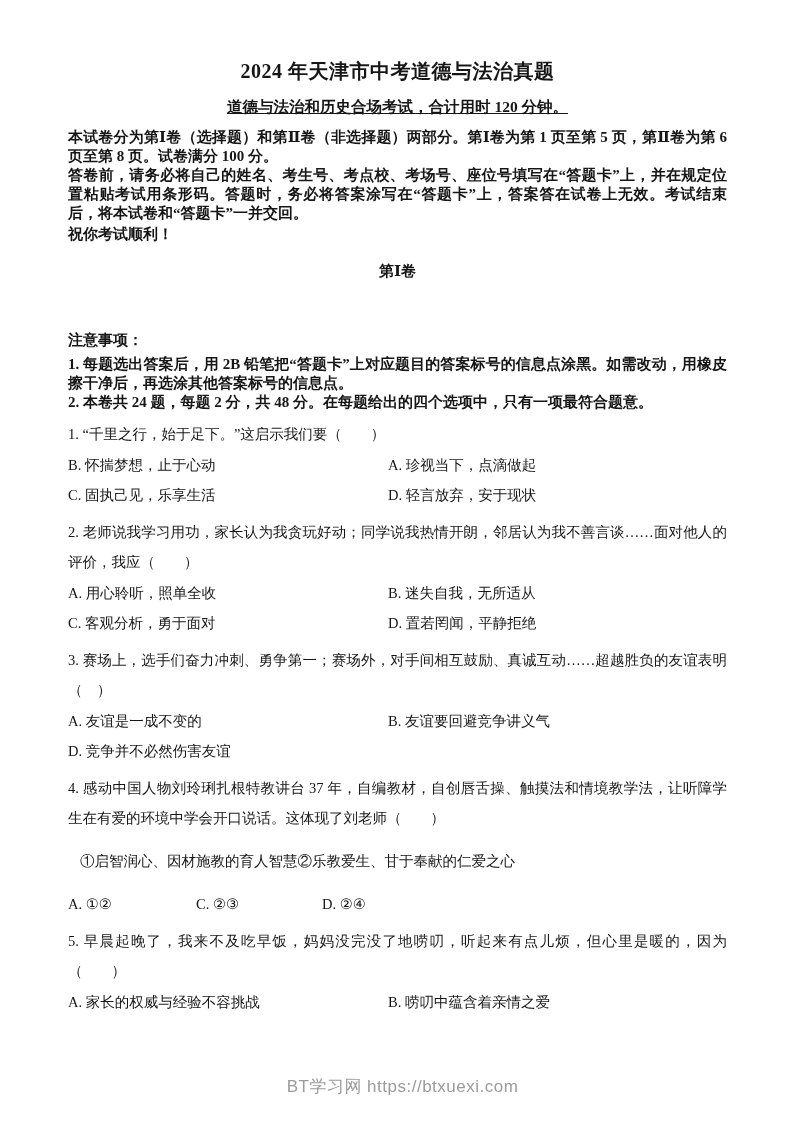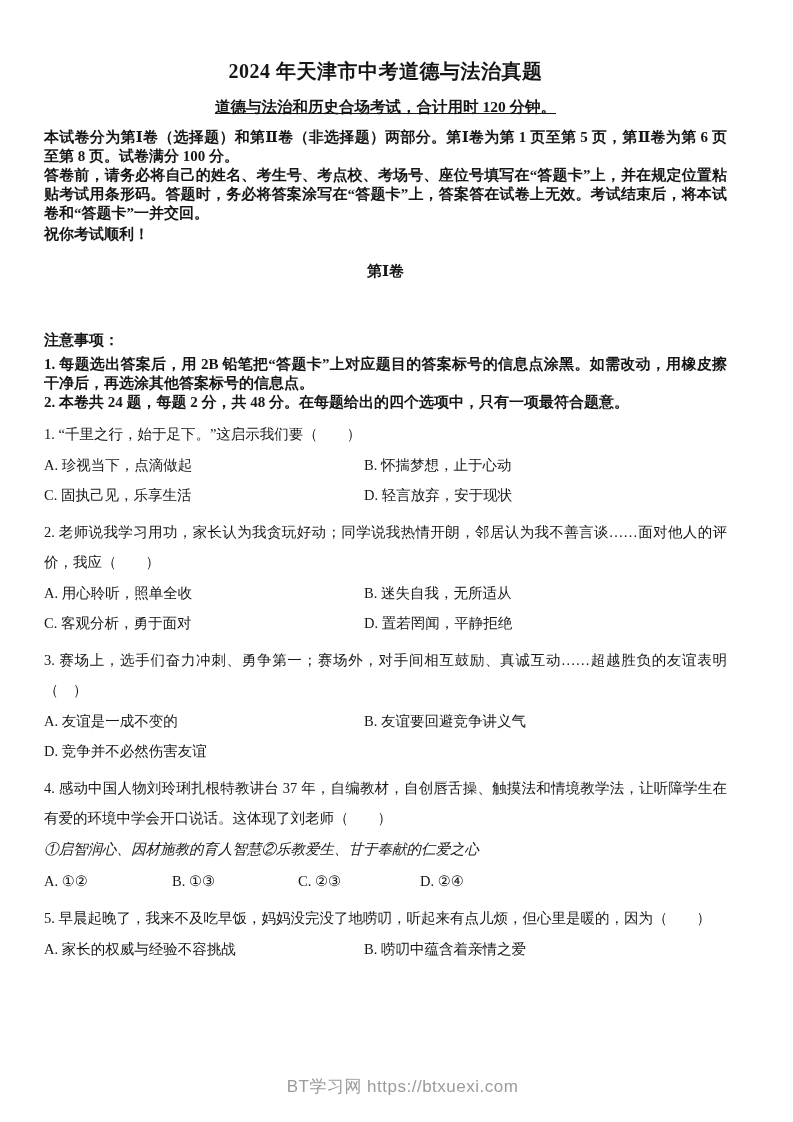--- a/index.html
+++ b/index.html
@@ -3,21 +3,21 @@
 <meta charset="utf-8">
 <style>
   html, body { margin: 0; padding: 0; background: #ffffff; }
   .page {
     position: relative;
     width: 793px;
     height: 1122px;
     margin: 0 auto;
     box-sizing: border-box;
     background: #ffffff;
-    padding: 58px 66px 0 44px;
+    padding: 58px 66px 0 68px;
     font-family: "Liberation Serif", "DejaVu Serif", serif;
     color: #161616;
     font-size: 14.5px;
     overflow: hidden;
   }
   .title {
     margin: 0 0 12px 0;
     text-align: center;
     font-size: 20px;
     font-weight: 700;
@@ -46,23 +46,22 @@
     margin: 12px 0 2px 0;
   }
   .notes-title { line-height: 30px; margin-top: 39px; }
   .question { margin-top: 7px; }
   .stem {
     margin: 0;
     line-height: 30px;
     text-align: justify;
   }
   .subitems {
-    margin: 0;
+    margin: 12px;
     line-height: 32px;
-    font-style: italic;
   }
   .options {
     display: grid;
     line-height: 30px;
     margin-top: 1px;
   }
   .options.cols2 { grid-template-columns: 320px 1fr; }
   .options.cols4 { grid-template-columns: 128px 126px 122px 1fr; }
   .opt { white-space: nowrap; }
   .watermark {
@@ -94,22 +93,22 @@
 
   <div class="section-title">第Ⅰ卷</div>
 
   <p class="bold-para notes-title">注意事项：</p>
   <p class="bold-para">1. 每题选出答案后，用 2B 铅笔把“答题卡”上对应题目的答案标号的信息点涂黑。如需改动，用橡皮擦干净后，再选涂其他答案标号的信息点。</p>
   <p class="bold-para">2. 本卷共 24 题，每题 2 分，共 48 分。在每题给出的四个选项中，只有一项最符合题意。</p>
 
   <div class="question">
     <p class="stem">1. “千里之行，始于足下。”这启示我们要（　　）</p>
     <div class="options cols2">
+      <span class="opt">B. 怀揣梦想，止于心动</span>
       <span class="opt">A. 珍视当下，点滴做起</span>
-      <span class="opt">B. 怀揣梦想，止于心动</span>
       <span class="opt">C. 固执己见，乐享生活</span>
       <span class="opt">D. 轻言放弃，安于现状</span>
     </div>
   </div>
 
   <div class="question">
     <p class="stem">2. 老师说我学习用功，家长认为我贪玩好动；同学说我热情开朗，邻居认为我不善言谈……面对他人的评价，我应（　　）</p>
     <div class="options cols2">
       <span class="opt">A. 用心聆听，照单全收</span>
       <span class="opt">B. 迷失自我，无所适从</span>
@@ -125,21 +124,20 @@
       <span class="opt">B. 友谊要回避竞争讲义气</span>
       <span class="opt">D. 竞争并不必然伤害友谊</span>
     </div>
   </div>
 
   <div class="question">
     <p class="stem">4. 感动中国人物刘玲琍扎根特教讲台 37 年，自编教材，自创唇舌操、触摸法和情境教学法，让听障学生在有爱的环境中学会开口说话。这体现了刘老师（　　）</p>
     <p class="subitems">①启智润心、因材施教的育人智慧②乐教爱生、甘于奉献的仁爱之心</p>
     <div class="options cols4">
       <span class="opt">A. ①②</span>
-      <span class="opt">B. ①③</span>
       <span class="opt">C. ②③</span>
       <span class="opt">D. ②④</span>
     </div>
   </div>
 
   <div class="question">
     <p class="stem">5. 早晨起晚了，我来不及吃早饭，妈妈没完没了地唠叨，听起来有点儿烦，但心里是暖的，因为（　　）</p>
     <div class="options cols2">
       <span class="opt">A. 家长的权威与经验不容挑战</span>
       <span class="opt">B. 唠叨中蕴含着亲情之爱</span>

